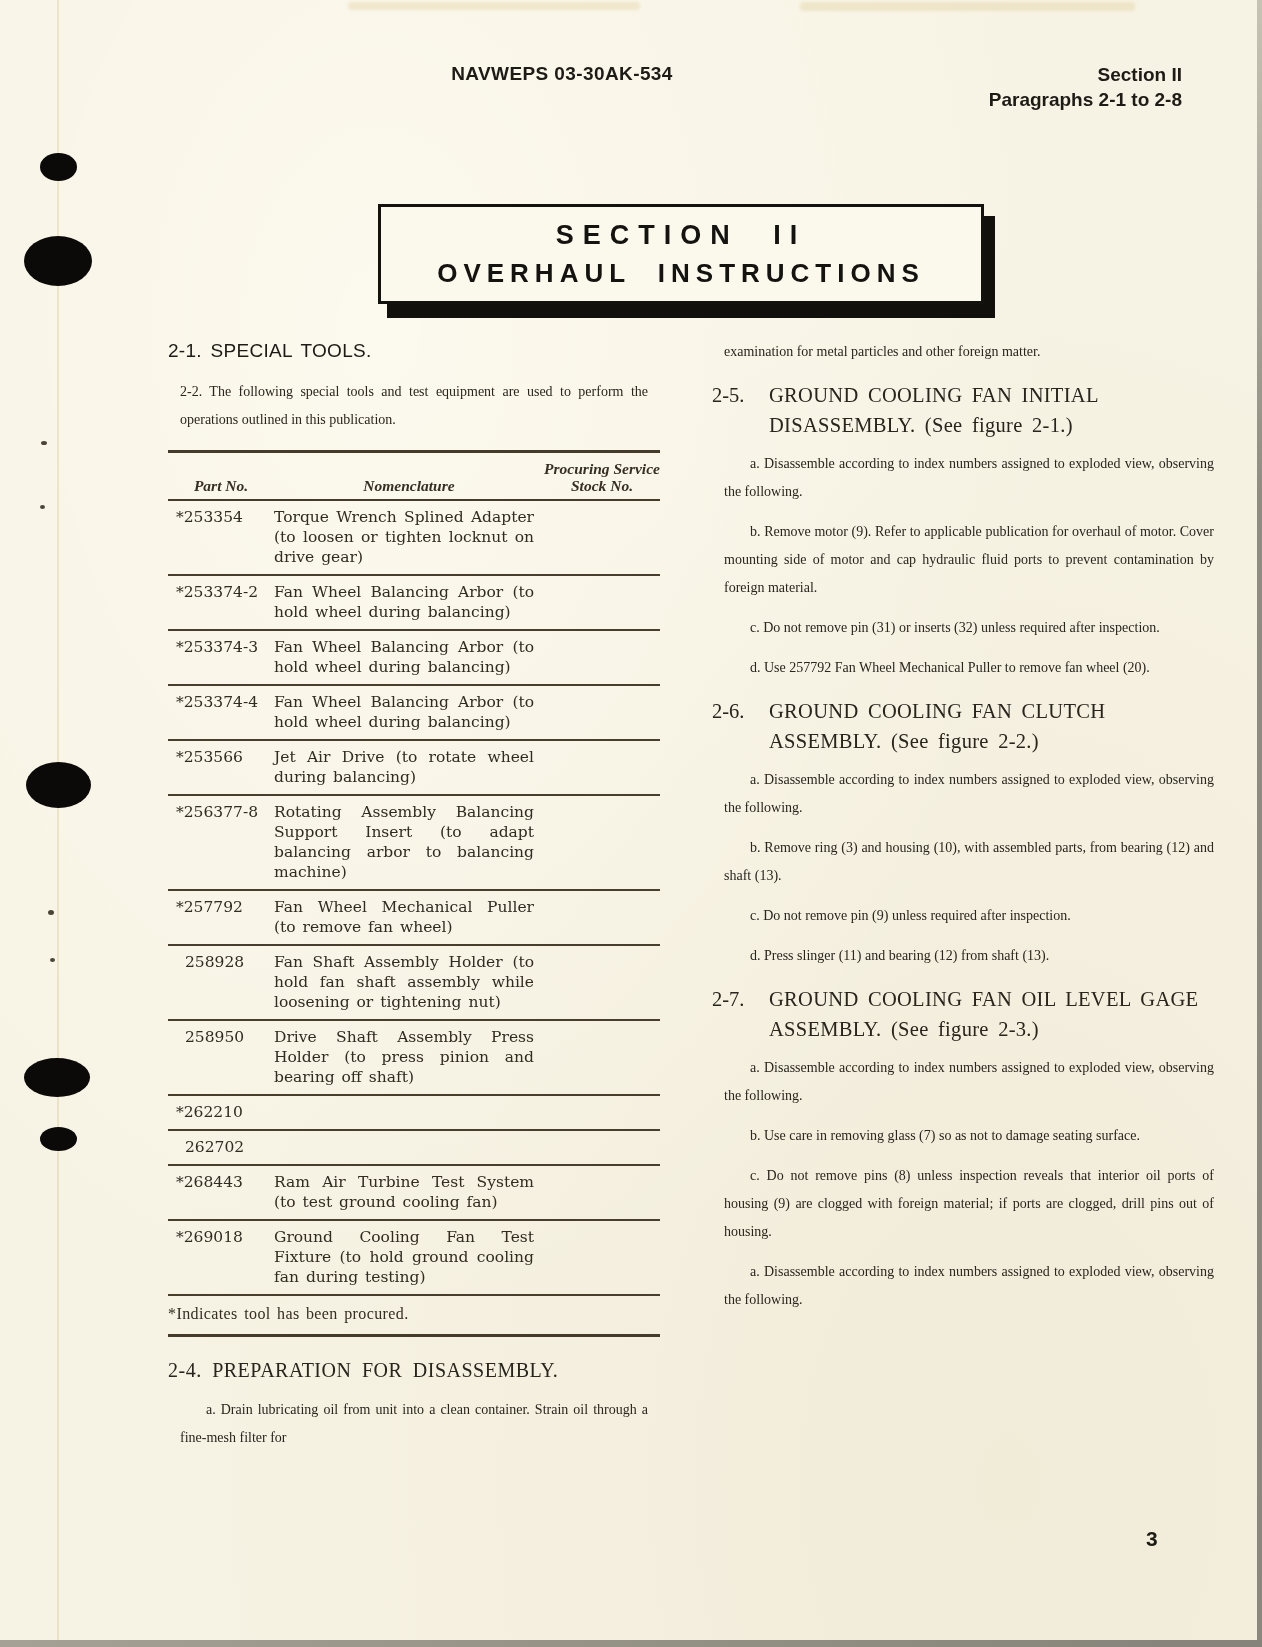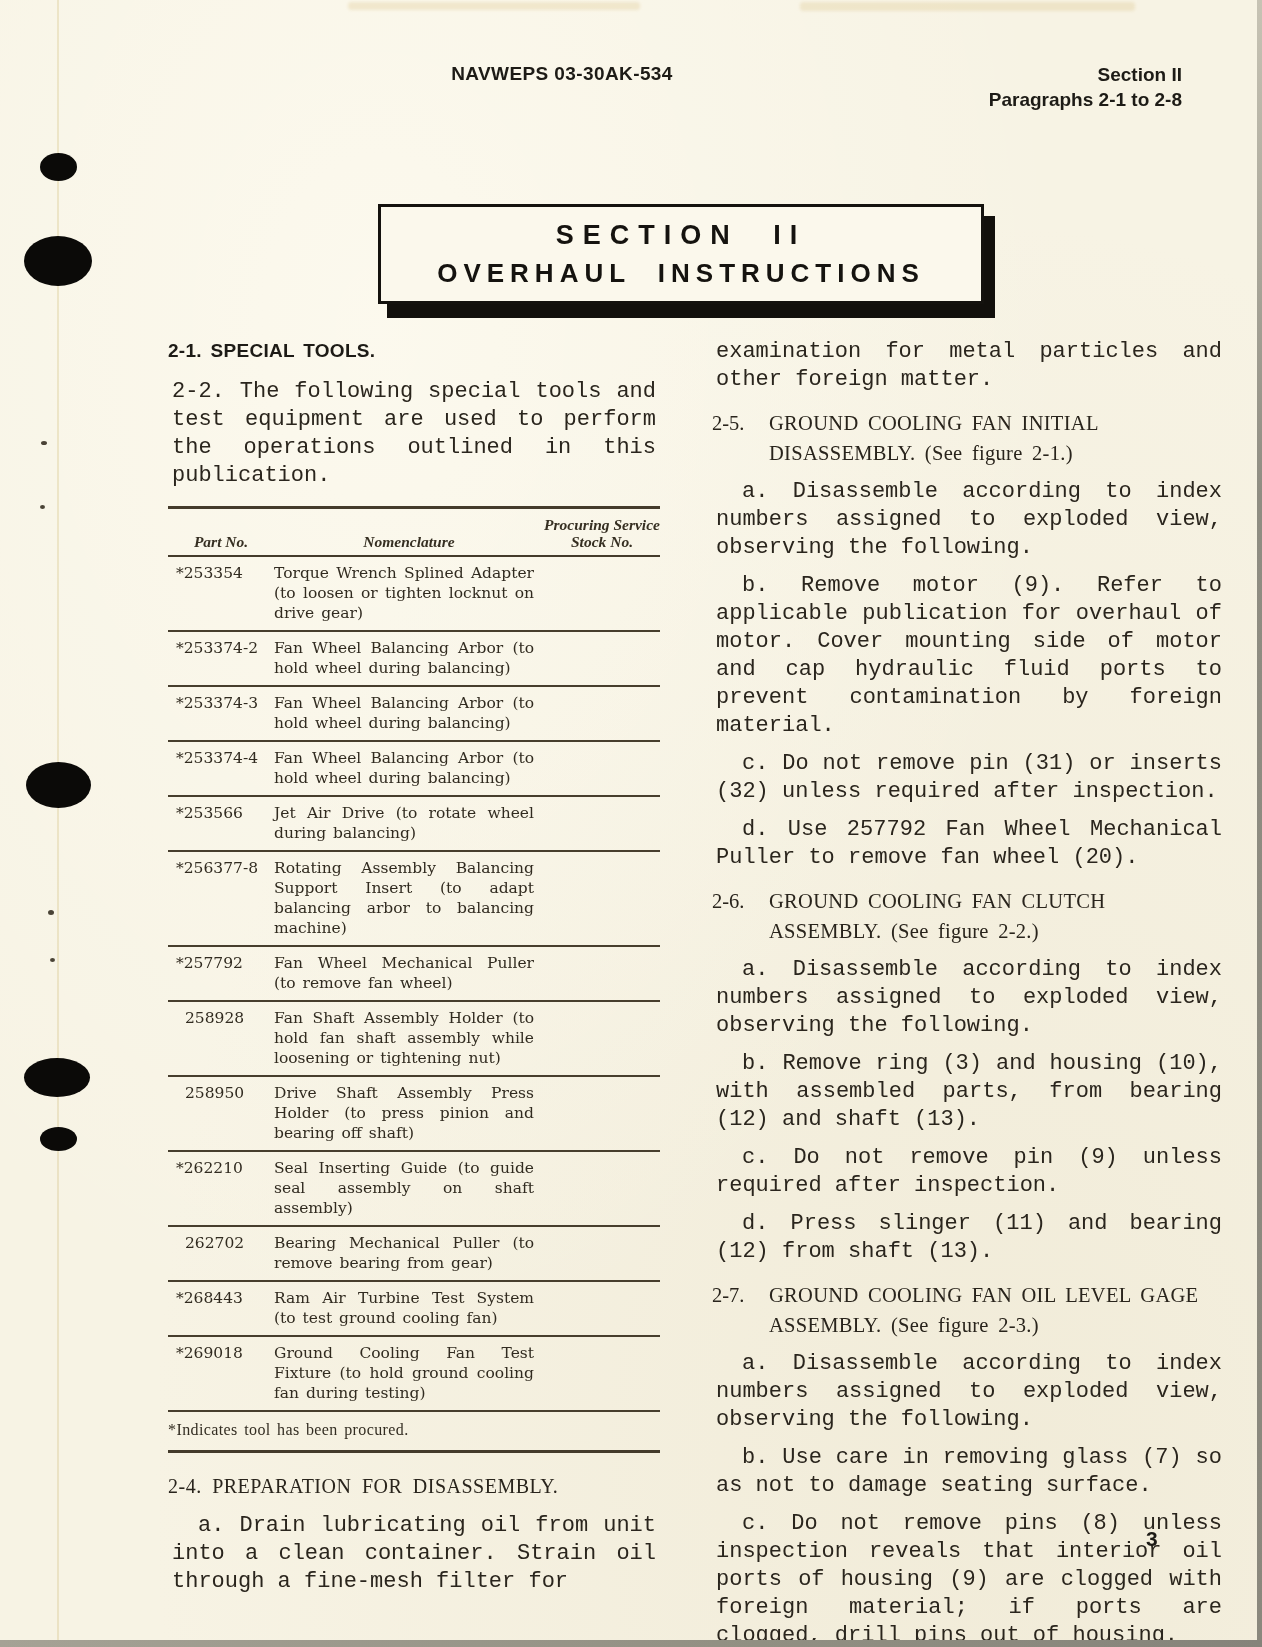--- a/index.html
+++ b/index.html
@@ -35,25 +35,25 @@
     background:#fbf8ec;border:3px solid #14120e;box-shadow:10px 13px 0 1px #12100c;
     display:flex;flex-direction:column;justify-content:center;align-items:center;gap:7px;}
   .banner-line{font-family:"Liberation Sans",sans-serif;font-weight:700;color:#15130f;white-space:nowrap;}
   .banner-line1{font-size:27px;letter-spacing:9px;word-spacing:18px;}
   .banner-line2{font-size:26px;letter-spacing:6px;word-spacing:14px;}
 
   
   .col-left{position:absolute;left:168px;top:340px;width:492px;}
   .col-right{position:absolute;left:712px;top:338px;width:514px;}
 
-  .sans-head{margin:0;font-family:"Liberation Sans",sans-serif;font-weight:700;font-size:19px;
+  .sans-head{margin:0;font-family:"Liberation Sans",sans-serif;font-weight:400;font-size:19px;
     letter-spacing:.3px;word-spacing:3px;color:#1d1b16;}
   .serif-caps{margin:0;font-family:"Liberation Serif",serif;font-weight:400;font-size:20px;
     letter-spacing:.5px;word-spacing:5px;color:#29241c;}
-  .bpara{margin:4px;font-size:22px;line-height:28px;text-align:justify;color:#2a251d;font-family:Liberation Mono, monospace;}
+  .bpara{margin:12px;font-size:14px;line-height:28px;text-align:justify;color:#2a251d;}
   .bpara.indent{text-indent:26px;}.mt14{margin-top:14px;}.mt16{margin-top:16px;}
   .mt22{margin-top:22px;}.mt26{margin-top:26px;}
 
   
   .stable{margin-top:16px;font-family:"DejaVu Serif",serif;color:#312b20;}
   .rule{border:0;margin:0;background:#443b2b;}
   .rule-top{height:3px;}
   .rule-head{height:2px;}
   .rule-bottom{height:3px;}
   .thead{display:grid;grid-template-columns:106px 1fr 116px;align-items:end;padding:7px 0 5px;}
@@ -164,26 +164,24 @@
             <div class="cell nom">Fan Shaft Assembly Holder (to hold fan shaft assembly while loosening or tightening nut)</div>
             <div class="cell stock"></div>
           </div>
           <div class="trow">
             <div class="cell part nostar">258950</div>
             <div class="cell nom">Drive Shaft Assembly Press Holder (to press pinion and bearing off shaft)</div>
             <div class="cell stock"></div>
           </div>
           <div class="trow">
             <div class="cell part">*262210</div>
-            <div class="cell nom">Seal Inserting Guide (to guide seal assembly on shaft assembly)</div>
             <div class="cell stock"></div>
           </div>
           <div class="trow">
             <div class="cell part nostar">262702</div>
-            <div class="cell nom">Bearing Mechanical Puller (to remove bearing from gear)</div>
             <div class="cell stock"></div>
           </div>
           <div class="trow">
             <div class="cell part">*268443</div>
             <div class="cell nom">Ram Air Turbine Test System (to test ground cooling fan)</div>
             <div class="cell stock"></div>
           </div>
           <div class="trow">
             <div class="cell part">*269018</div>
             <div class="cell nom">Ground Cooling Fan Test Fixture (to hold ground cooling fan during testing)</div>

